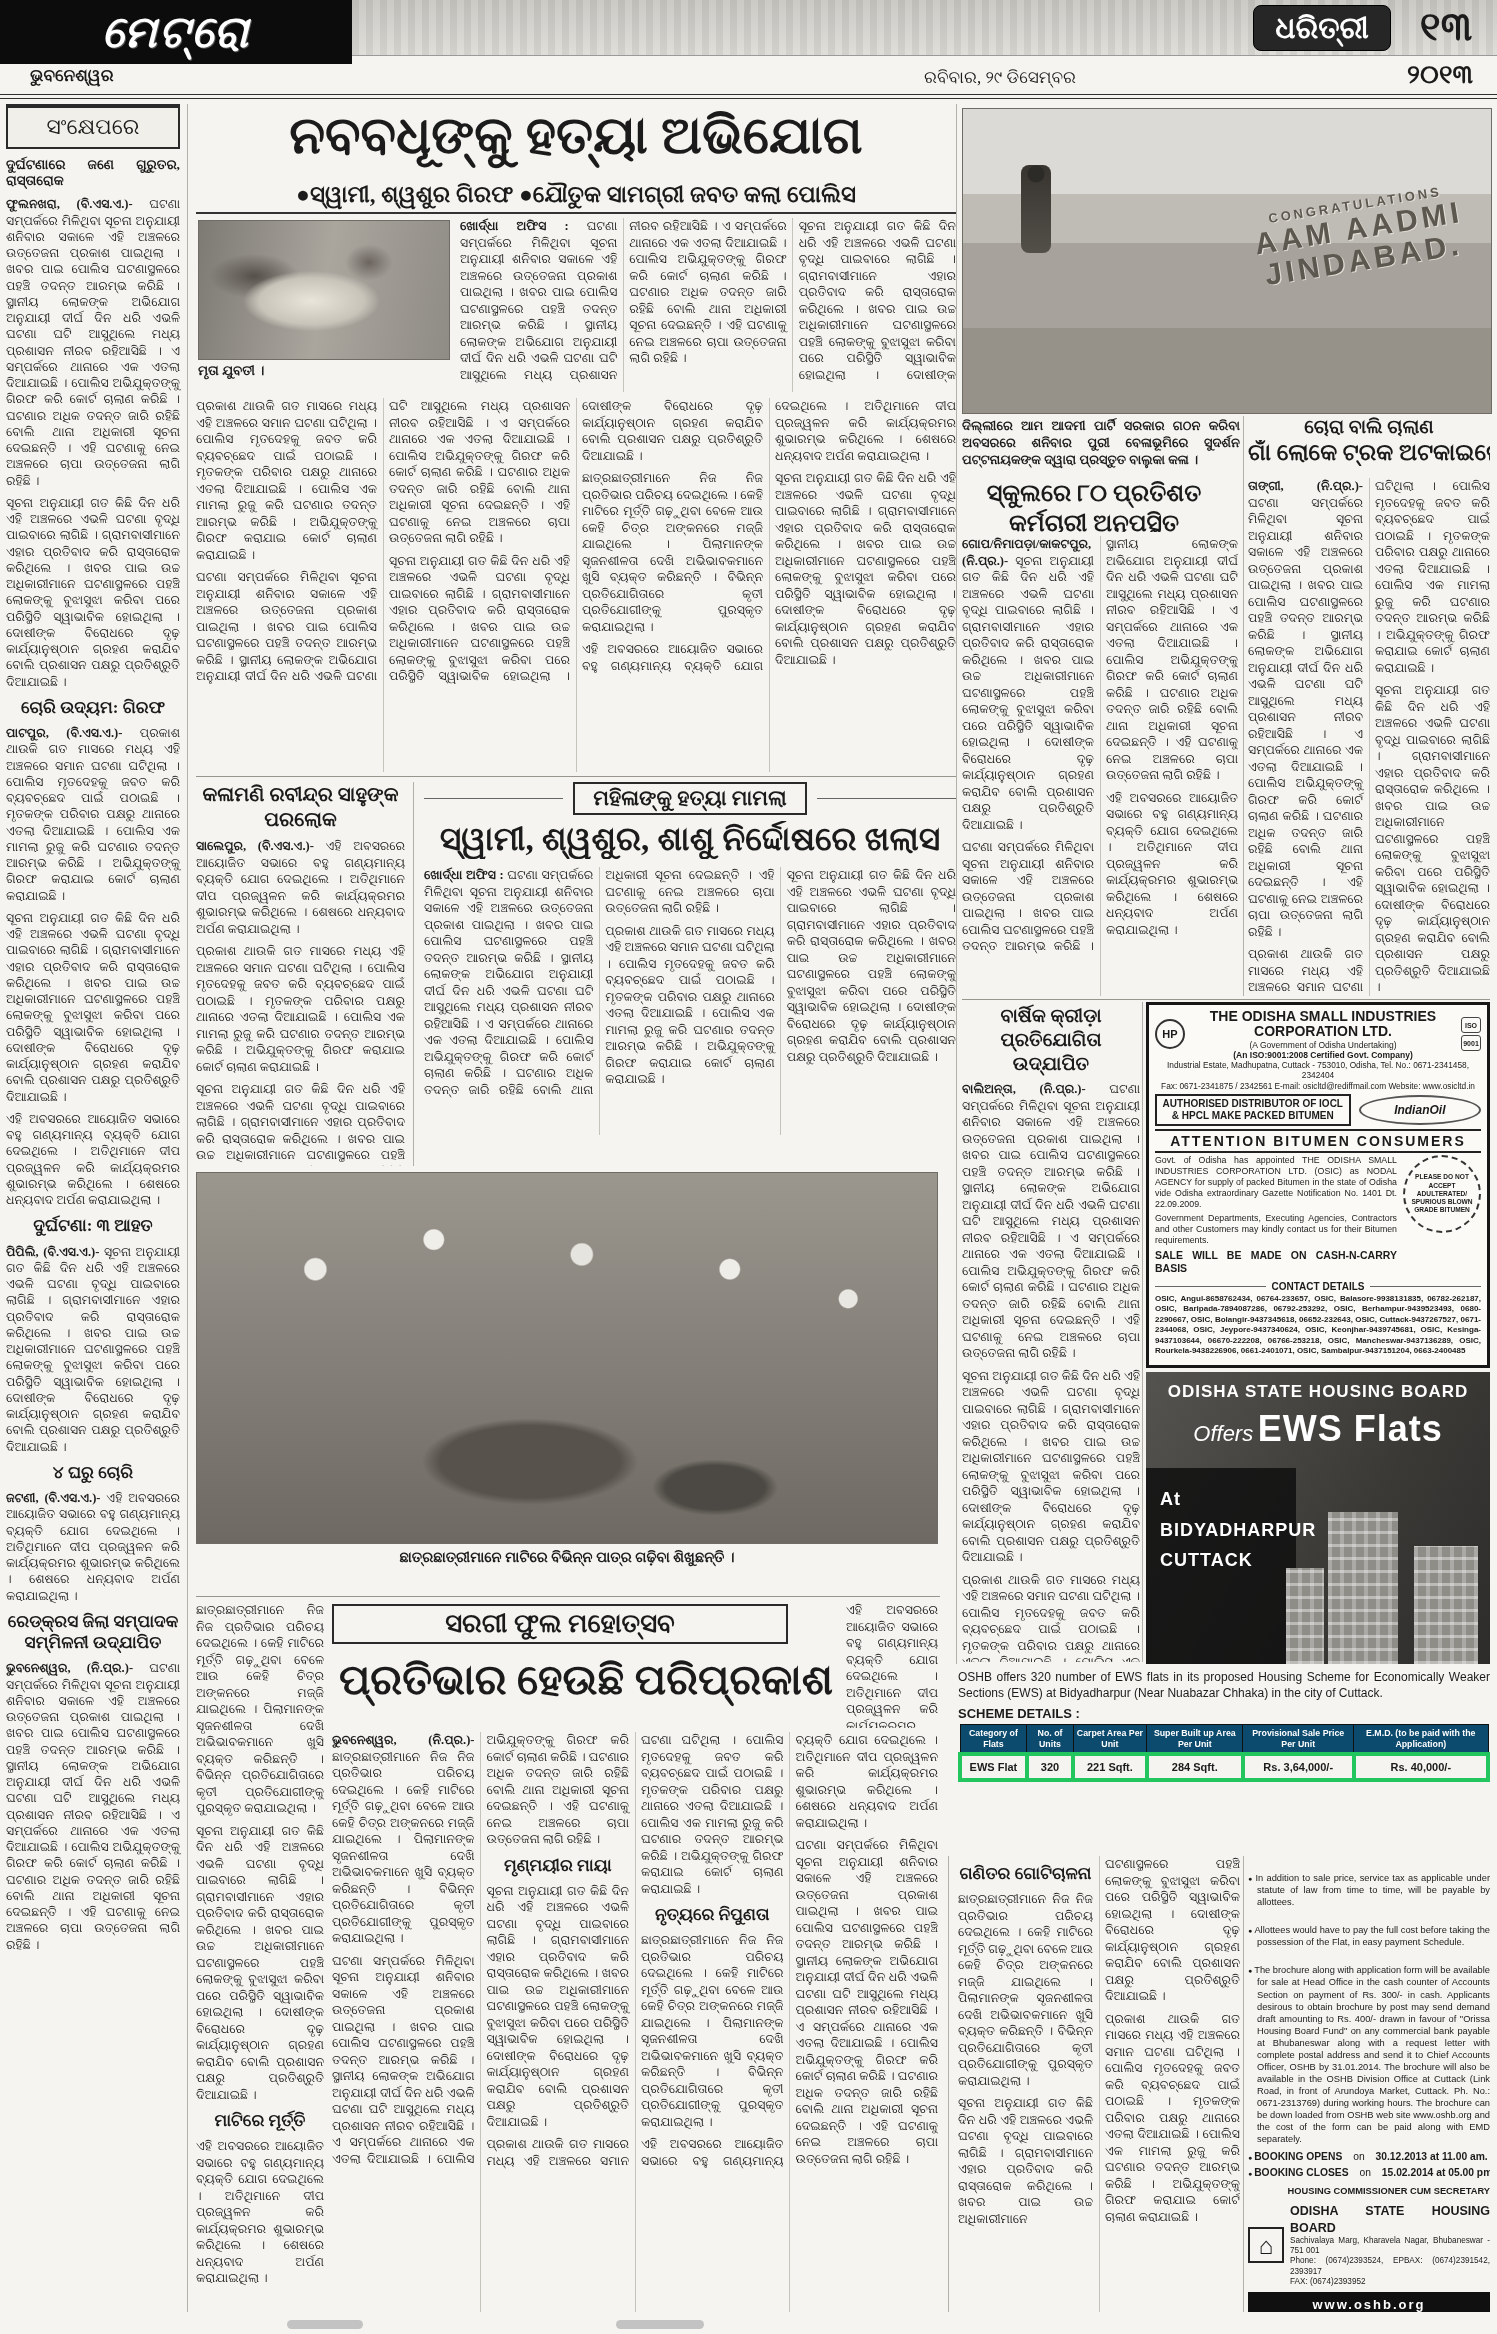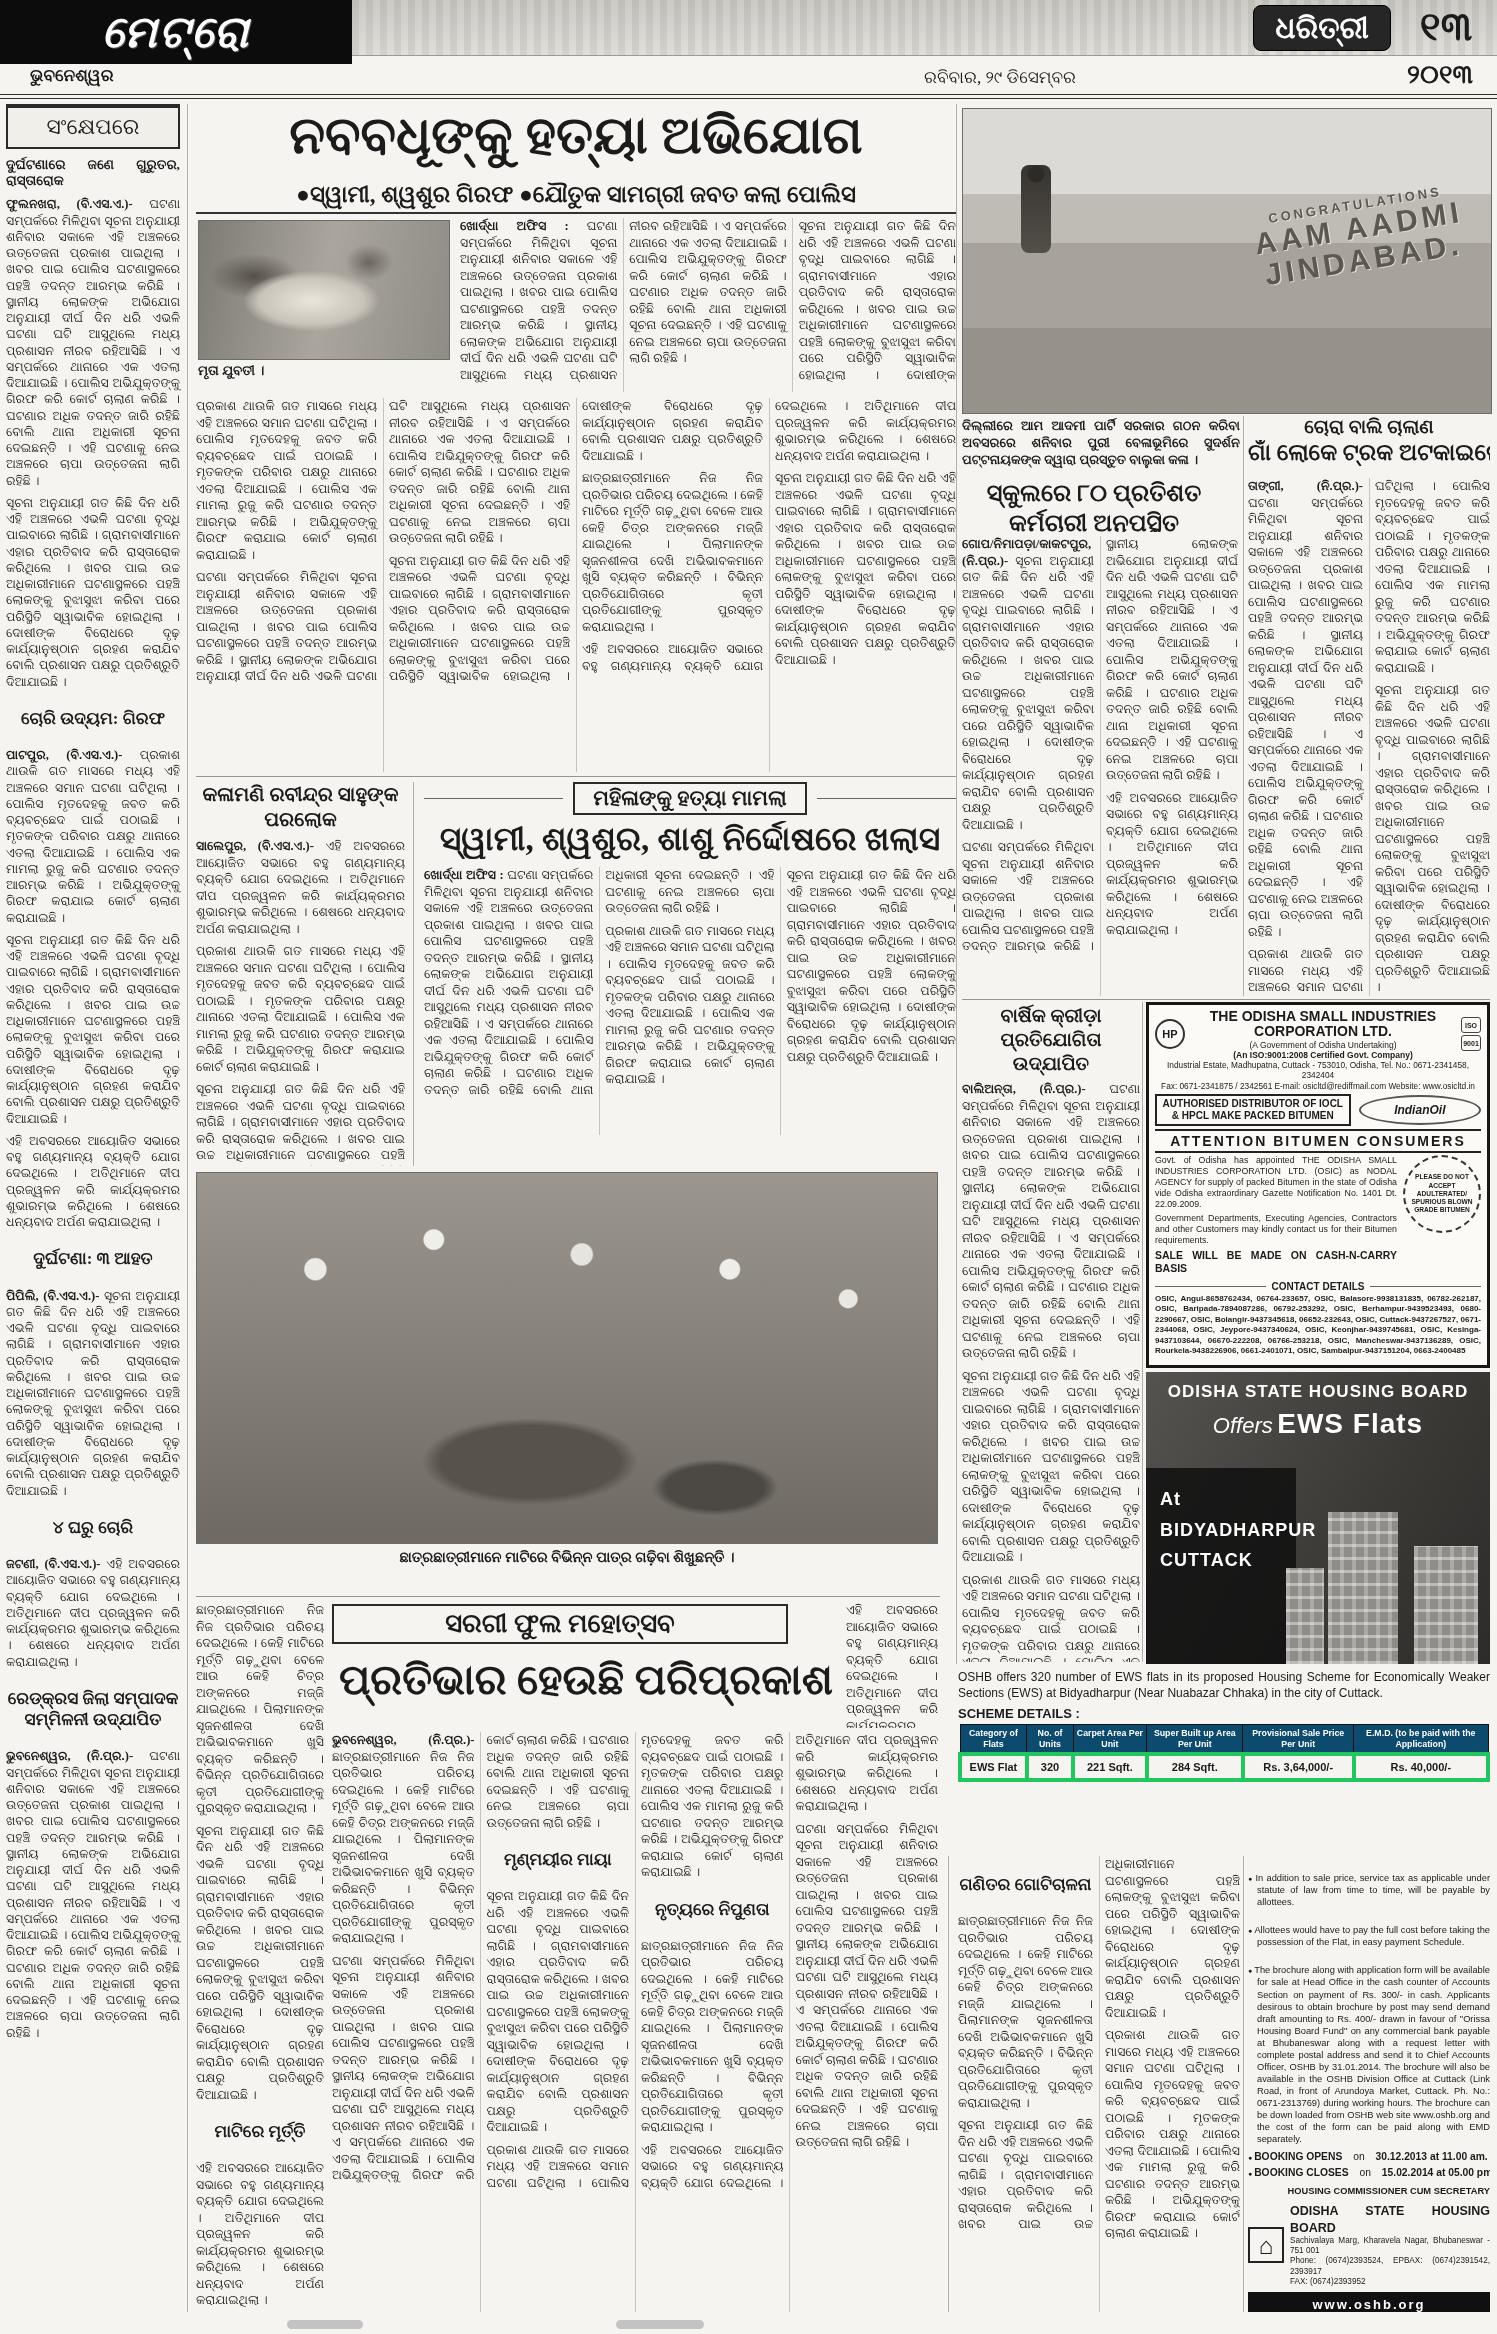--- a/index.html
+++ b/index.html
@@ -6,21 +6,21 @@
 html,body{background:#8a8a8a}
 .page{position:relative;width:1497px;height:2334px;margin:0 auto;background:#f5f4f0;color:#1b1b1b;
   font-family:"Liberation Serif",serif;overflow:hidden}
 .abs{position:absolute}
 .b{font-weight:bold}
 p{margin:0 0 6px 0}
 .body{font-size:12.5px;line-height:1.32;text-align:justify;overflow:hidden;height:100%}
 .cols2{column-count:2;column-gap:12px;column-rule:1px solid #c6c3bb}
 .cols3{column-count:3;column-gap:12px;column-rule:1px solid #c6c3bb}
 .cols4{column-count:4;column-gap:12px;column-rule:1px solid #c6c3bb}
-h4.sub{font-size:17px;text-align:center;font-weight:bold;line-height:1.25;margin:18px 0}
+h4.sub{font-size:17px;text-align:center;font-weight:bold;line-height:1.25;margin:7px 0}
 .vline{position:absolute;width:0;border-left:1px solid #b3b0a8}
 .hline{position:absolute;height:0;border-top:1px solid #98958d}
 
 #metro-box{left:0;top:0;width:352px;height:64px;background:#0c0c0c;display:flex;align-items:center;justify-content:center}
 #metro-box span{color:#fff;font-size:44px;font-weight:bold;font-style:italic;letter-spacing:2px;text-shadow:1px 1px 0 #555}
 #band{left:352px;top:0;width:1145px;height:56px;background:linear-gradient(#c9c7c2,#dedcd7);border-bottom:1px solid #9a9a9a;
   background-image:repeating-linear-gradient(90deg,rgba(0,0,0,.05) 0 7px,rgba(255,255,255,.05) 7px 14px),linear-gradient(#c9c7c2,#dedcd7)}
 #paper-box{left:1253px;top:5px;width:138px;height:46px;background:#262626;border-radius:8px;display:flex;align-items:center;justify-content:center;border:1px solid #000}
 #paper-box span{color:#fff;font-size:30px;font-weight:bold}
 #pagenum{left:1400px;top:0;width:92px;height:54px;font-size:40px;font-weight:bold;text-align:center;line-height:54px}
@@ -109,21 +109,21 @@
 .osic-bodytext p{margin:0 0 3px 0}
 .osic-badge{flex:none;width:78px;height:78px;border:2px dashed #333;border-radius:50%;font-size:6.6px;font-weight:bold;text-align:center;display:flex;align-items:center;justify-content:center;padding:6px;line-height:1.25}
 .osic-sale{font-size:10.5px;font-weight:bold;margin-top:2px}
 .osic-ct{display:flex;align-items:center;gap:6px;font-size:10px;font-weight:bold;margin:3px 0 2px 0}
 .osic-contacts{font-size:8px;font-weight:bold;text-align:justify;line-height:1.3}
 
 #oshb-banner{left:1146px;top:1372px;width:344px;height:292px;background:linear-gradient(120deg,#55534f,#3a3936 60%,#2d2c2a);overflow:hidden;font-family:"Liberation Sans",sans-serif}
 .ob-title{color:#fff;font-size:17px;font-weight:bold;text-align:center;margin-top:10px;letter-spacing:1px}
 .ob-offer{text-align:center;color:#fff;margin-top:6px}
 .ob-offers{font-style:italic;font-size:22px}
-.ob-ews{font-size:28px;font-weight:bold;letter-spacing:1px}
+.ob-ews{font-size:36px;font-weight:bold;letter-spacing:1px}
 .ob-left{position:absolute;left:0;top:96px;width:150px;height:196px;background:rgba(15,15,15,.85);color:#fff;font-weight:bold;font-size:18px;line-height:1.7;padding:16px 0 0 14px;letter-spacing:1px}
 .tower{position:absolute;bottom:0;background:#8f8d88;
   background-image:repeating-linear-gradient(0deg,rgba(255,255,255,.4) 0 3px,rgba(0,0,0,0) 3px 13px),repeating-linear-gradient(90deg,rgba(255,255,255,.25) 0 4px,rgba(0,0,0,0) 4px 12px)}
 .t1{right:92px;width:70px;height:152px}
 .t2{right:12px;width:64px;height:118px}
 .t3{right:166px;width:38px;height:96px}
 #oshb-mid{left:958px;top:1670px;width:532px;height:182px;font-family:"Liberation Sans",sans-serif;overflow:hidden}
 .oshb-intro{font-size:12px;text-align:justify;line-height:1.3}
 .oshb-label{font-size:13px;font-weight:bold;margin:5px 0 3px 0}
 table.scheme{width:100%;border-collapse:collapse}

